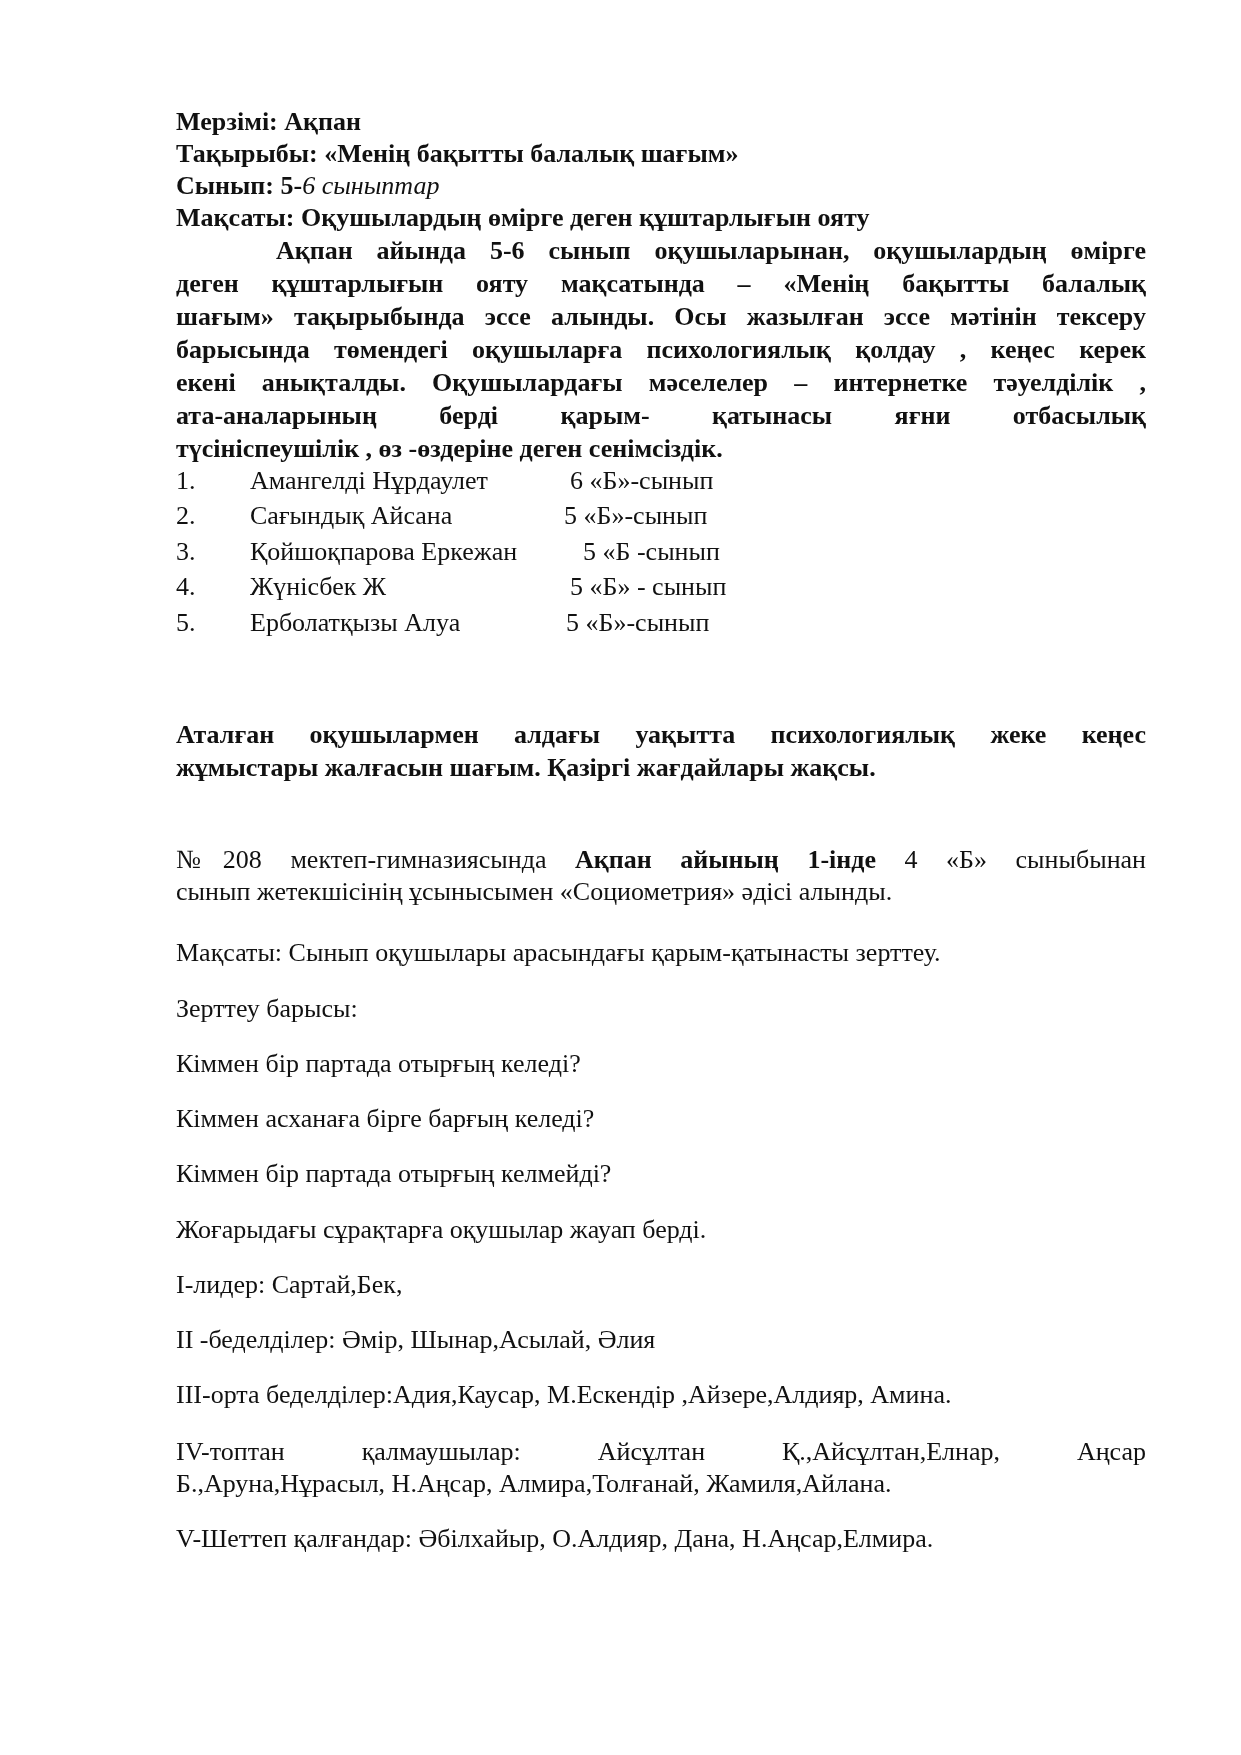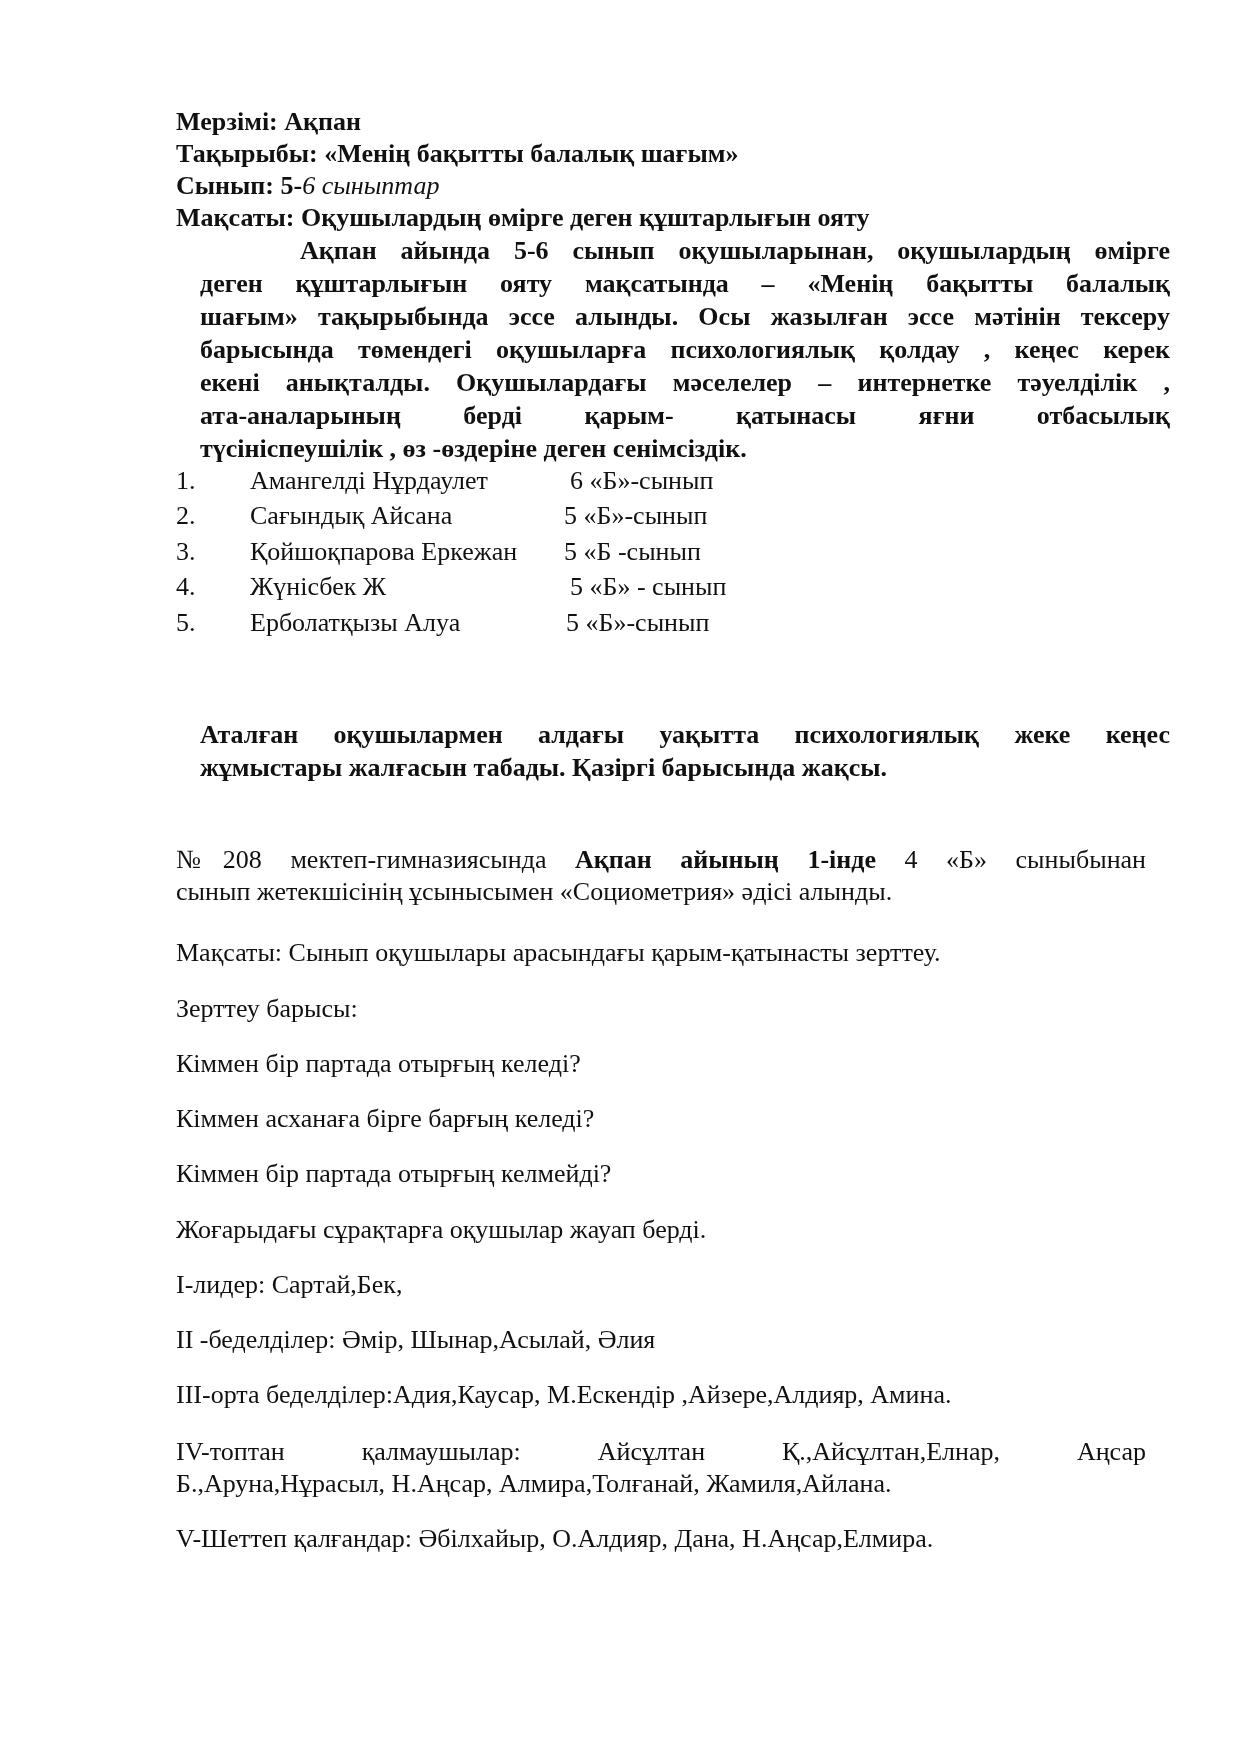--- a/index.html
+++ b/index.html
@@ -34,21 +34,21 @@
       position: absolute;
       left: 0;
       width: 970px;
       font-size: 26px;
       line-height: 33px;
       text-align: justify;
       text-align-last: justify;
       white-space: nowrap;
     }
     .just.last { text-align-last: left; }
-    .just.b { font-weight: bold; margin-left: 24px; }
+    .just.b { font-weight: bold; }
     .indent { padding-left: 100px; box-sizing: border-box; }
     .list-item {
       position: absolute;
       left: 0;
       font-size: 26px;
       line-height: 32px;
       white-space: nowrap;
     }
     .list-item .num { position: absolute; left: 0; }
     .list-item .name { position: absolute; left: 74px; }
@@ -100,37 +100,37 @@
       <span class="cls" style="left:394px;">6 «Б»-сынып</span>
     </div>
     <div class="list-item" style="top:500px;">
       <span class="num">2.</span>
       <span class="name">Сағындық Айсана</span>
       <span class="cls" style="left:388px;">5 «Б»-сынып</span>
     </div>
     <div class="list-item" style="top:536px;">
       <span class="num">3.</span>
       <span class="name">Қойшоқпарова Еркежан</span>
-      <span class="cls" style="left:388px;">5 «Б -сынып</span>
+      <span class="cls" style="left:407px;">5 «Б -сынып</span>
     </div>
     <div class="list-item" style="top:571px;">
       <span class="num">4.</span>
       <span class="name">Жүнісбек Ж</span>
       <span class="cls" style="left:394px;">5 «Б» - сынып</span>
     </div>
     <div class="list-item" style="top:607px;">
       <span class="num">5.</span>
       <span class="name">Ерболатқызы Алуа</span>
       <span class="cls" style="left:390px;">5 «Б»-сынып</span>
     </div>
   </div>
 
   <div>
     <div class="just b" style="top: 718px; white-space: normal; height: 33px; overflow: hidden;">Аталған оқушылармен алдағы уақытта психологиялық жеке кеңес</div>
-    <div class="just b last" style="top:751px;">жұмыстары жалғасын табады. Қазіргі барысында жақсы.</div>
+    <div class="just b last" style="top:751px;">жұмыстары жалғасын шағым. Қазіргі жағдайлары жақсы.</div>
   </div>
 
   <div>
     <div class="just" style="top: 843px; white-space: normal; height: 33px; overflow: hidden;">
       <span>№208   мектеп-гимназиясында</span>
       <span class="b">Ақпан  айының   1-інде</span>
       <span>4  «Б»  сыныбынан</span>
     </div>
     <div class="para" style="top:876px;">сынып жетекшісінің ұсынысымен «Социометрия» әдісі алынды.</div>
 

